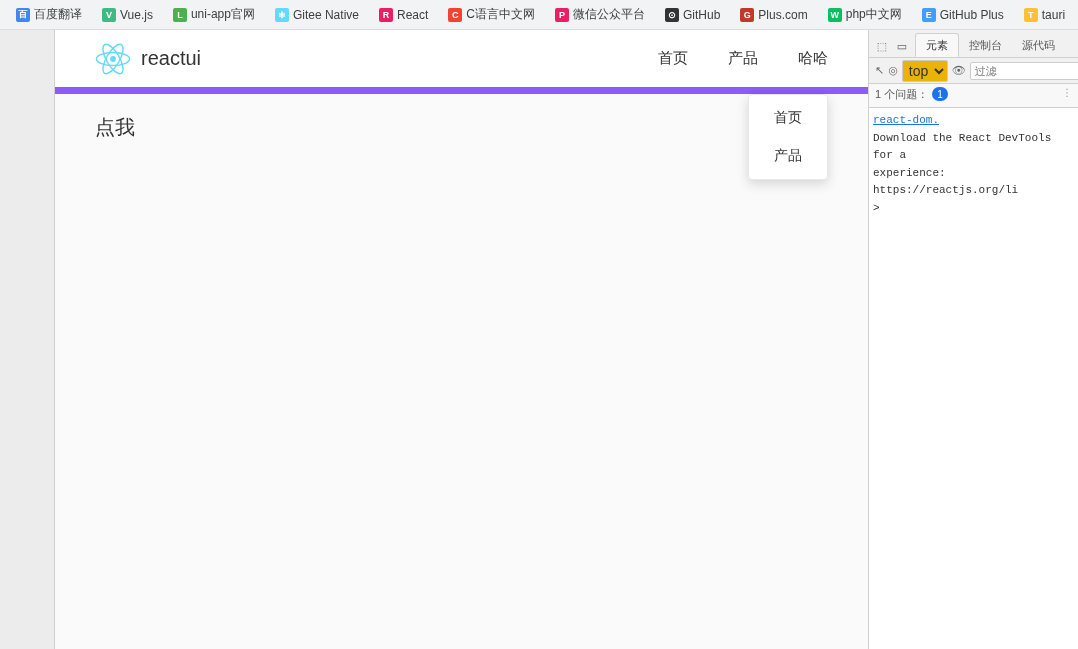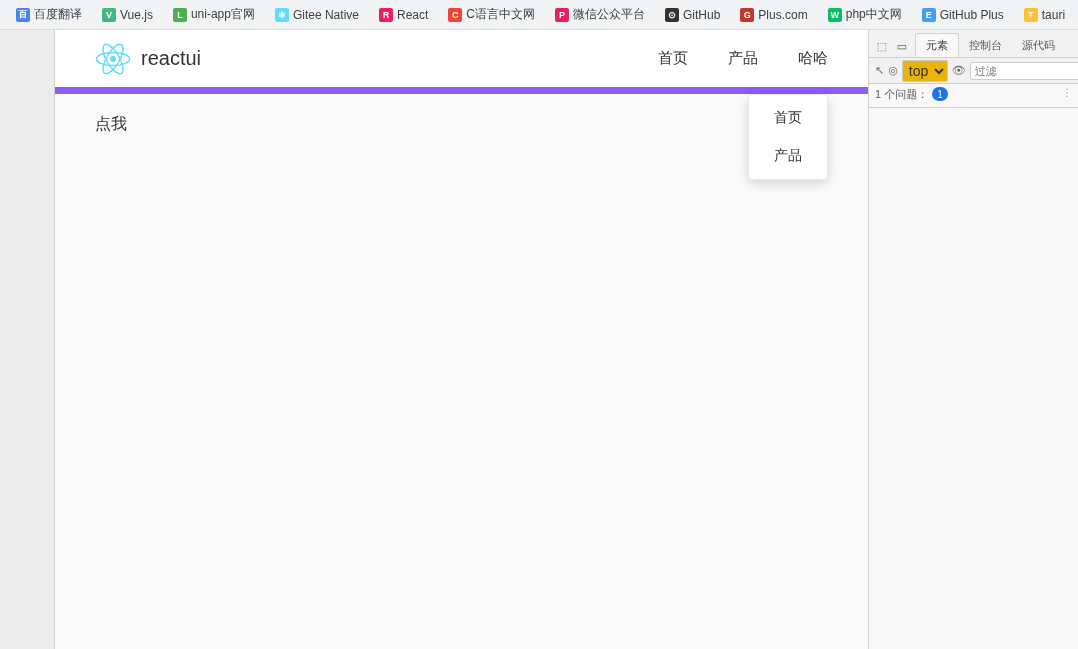--- a/index.html
+++ b/index.html
@@ -116,21 +116,21 @@
       text-align: center;
     }
 
     
     .page-body {
       flex: 1;
       padding: 20px 40px;
       background: #fafafa;
     }
     .page-text {
-      font-size: 16px;
+      font-size: 20px;
       color: #333;
     }
 
     
     .left-sidebar {
       width: 55px;
       background: #ececec;
       border-right: 1px solid #d0d0d0;
       flex-shrink: 0;
     }
@@ -390,16 +390,24 @@
       </div>
 
       <div class="devtools-issues-bar">
         <span>1 个问题：</span>
         <span class="issues-badge">
           <span>1</span>
         </span>
         <span style="margin-left:auto; color:#999; font-size:10px; cursor:pointer;">⋮</span>
       </div>
 
+      <div class="devtools-console-content">
+        <div class="console-text">
+          <span class="console-link">react-dom.</span>
+        </div>
+        <div class="console-text">Download the React DevTools for a</div>
+        <div class="console-text">experience: https://reactjs.org/li</div>
+        <span class="console-caret">&gt;</span>
+      </div>
 
     </div>
   </div>
 </div>
 
 </body></html>

